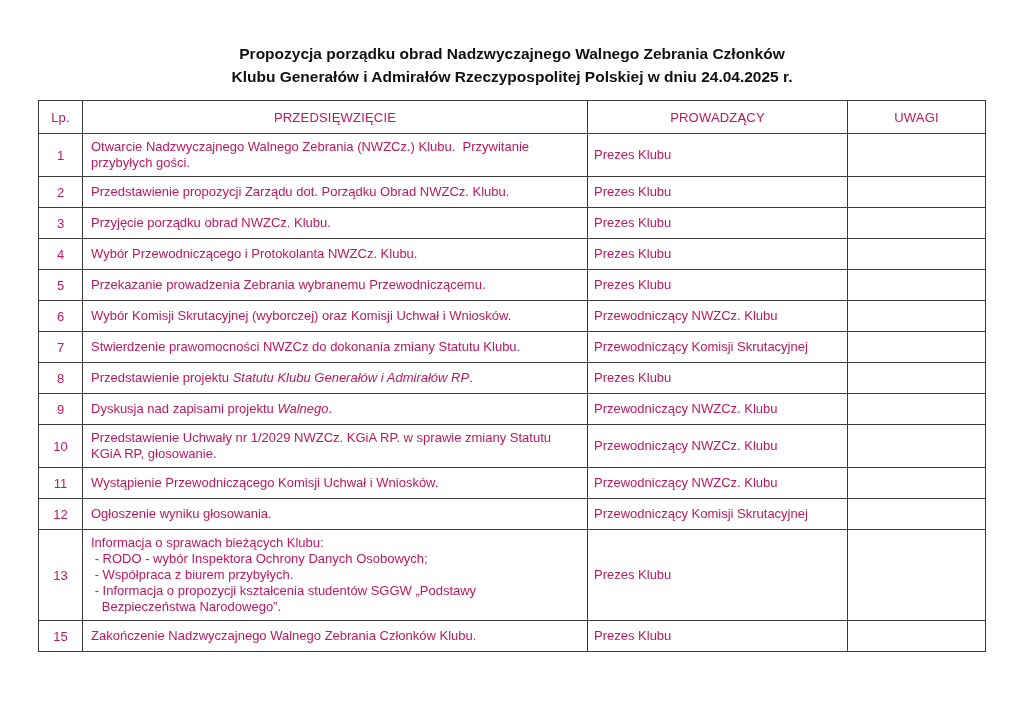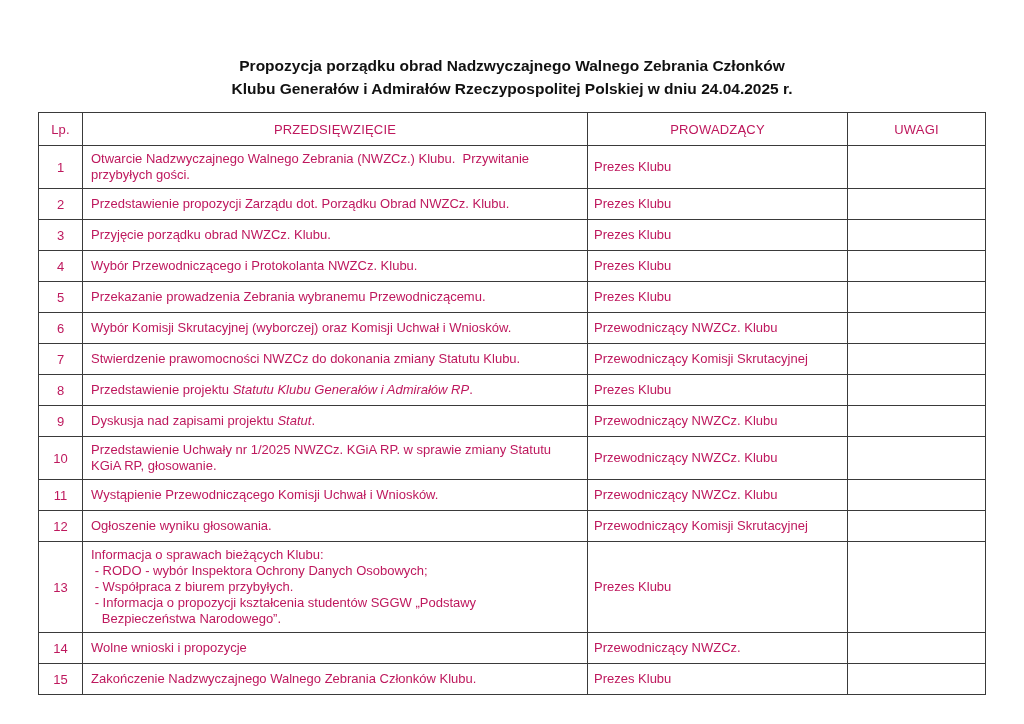--- a/index.html
+++ b/index.html
@@ -16,21 +16,21 @@
     position: relative;
     box-sizing: border-box;
     padding-top: 38px;
     overflow: hidden;
   }
   .doc-title {
     text-align: center;
     font-size: 15.5px;
     font-weight: bold;
     line-height: 23px;
-    margin: 16px auto 12px auto;
+    margin: 4px auto 12px auto;
     color: #111111;
   }
   table.agenda {
     border-collapse: collapse;
     table-layout: fixed;
     width: 947px;
     margin-left: 38px;
     font-size: 13px;
     color: #be185d;
   }
@@ -159,29 +159,29 @@
           <td class="lp-cell">8</td>
           <td class="task-cell">
             <div class="task-line"><span>Przedstawienie projektu </span><span class="it">Statutu Klubu Generałów i Admirałów RP</span><span>.</span></div>
           </td>
           <td class="leader-cell">Prezes Klubu</td>
           <td class="remarks-cell"></td>
         </tr>
         <tr class="data-row">
           <td class="lp-cell">9</td>
           <td class="task-cell">
-            <div class="task-line"><span>Dyskusja nad zapisami projektu </span><span class="it">Statut</span><span>.</span></div>
+            <div class="task-line"><span>Dyskusja nad zapisami projektu </span><span class="it">Walnego</span><span>.</span></div>
           </td>
           <td class="leader-cell">Przewodniczący NWZCz. Klubu</td>
           <td class="remarks-cell"></td>
         </tr>
         <tr class="data-row">
           <td class="lp-cell">10</td>
           <td class="task-cell">
-            <div class="task-line"><span>Przedstawienie Uchwały nr 1/2025 NWZCz. KGiA RP. w sprawie zmiany Statutu KGiA RP, głosowanie.</span></div>
+            <div class="task-line"><span>Przedstawienie Uchwały nr 1/2029 NWZCz. KGiA RP. w sprawie zmiany Statutu KGiA RP, głosowanie.</span></div>
           </td>
           <td class="leader-cell">Przewodniczący NWZCz. Klubu</td>
           <td class="remarks-cell"></td>
         </tr>
         <tr class="data-row">
           <td class="lp-cell">11</td>
           <td class="task-cell">
             <div class="task-line"><span>Wystąpienie Przewodniczącego Komisji Uchwał i Wniosków.</span></div>
           </td>
           <td class="leader-cell">Przewodniczący NWZCz. Klubu</td>
@@ -201,28 +201,20 @@
             <div class="task-line"><span>Informacja o sprawach bieżących Klubu:</span></div>
             <div class="task-line"><span> - RODO - wybór Inspektora Ochrony Danych Osobowych;</span></div>
             <div class="task-line"><span> - Współpraca z biurem przybyłych.</span></div>
             <div class="task-line"><span> - Informacja o propozycji kształcenia studentów SGGW „Podstawy</span></div>
             <div class="task-line"><span>   Bezpieczeństwa Narodowego”.</span></div>
           </td>
           <td class="leader-cell">Prezes Klubu</td>
           <td class="remarks-cell"></td>
         </tr>
         <tr class="data-row">
-          <td class="lp-cell">14</td>
-          <td class="task-cell">
-            <div class="task-line"><span>Wolne wnioski i propozycje</span></div>
-          </td>
-          <td class="leader-cell">Przewodniczący NWZCz.</td>
-          <td class="remarks-cell"></td>
-        </tr>
-        <tr class="data-row">
           <td class="lp-cell">15</td>
           <td class="task-cell">
             <div class="task-line"><span>Zakończenie Nadzwyczajnego Walnego Zebrania Członków Klubu.</span></div>
           </td>
           <td class="leader-cell">Prezes Klubu</td>
           <td class="remarks-cell"></td>
         </tr>
       </tbody>
   </table>
 

